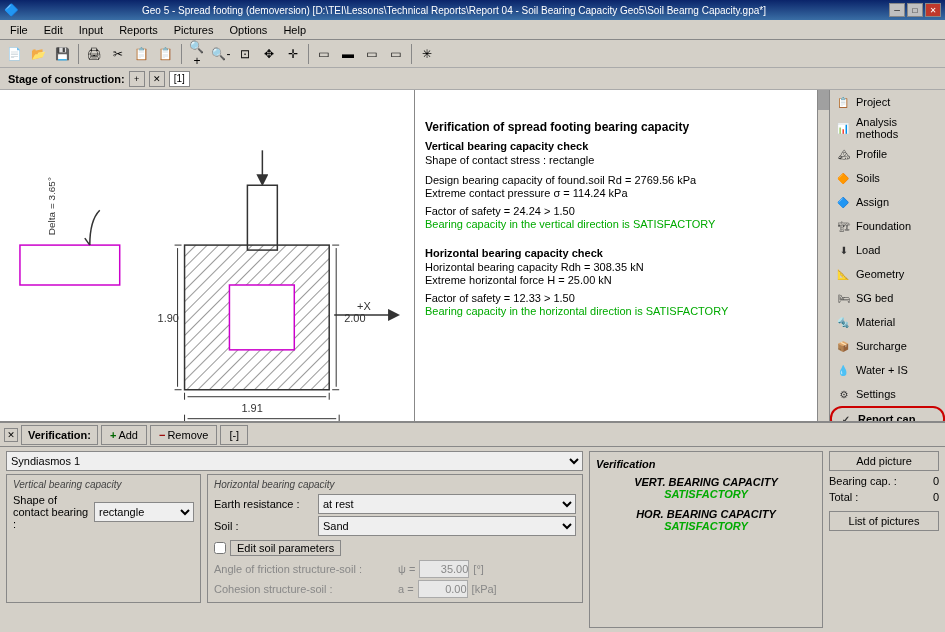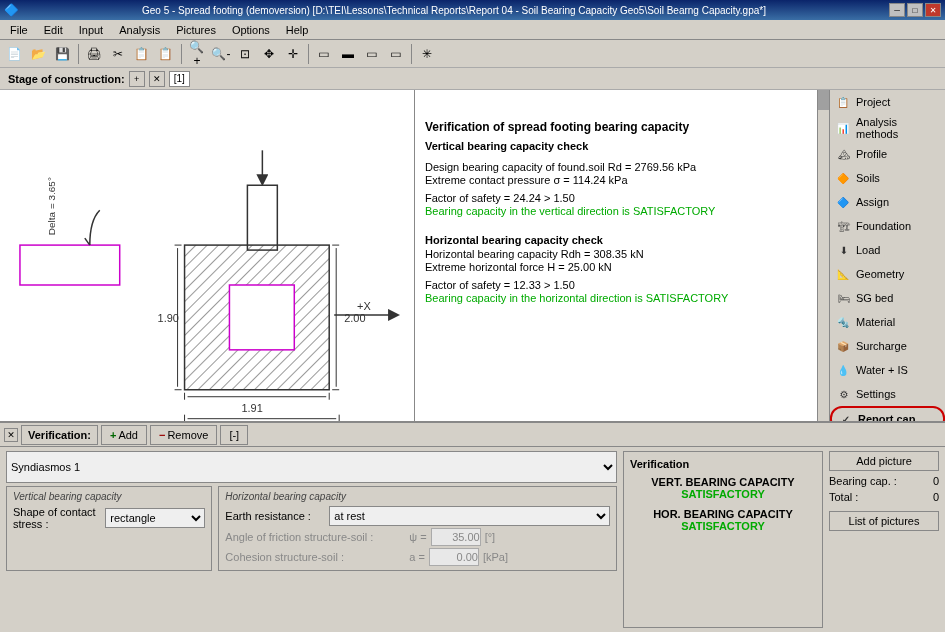--- a/index.html
+++ b/index.html
@@ -83,21 +83,21 @@
     <button class="title-btn">─</button>
     <button class="title-btn">□</button>
     <button class="title-btn close-btn">✕</button>
   </div>
 </div>
 
 <div id="menu-bar">
   <span class="menu-item">File</span>
   <span class="menu-item">Edit</span>
   <span class="menu-item">Input</span>
-  <span class="menu-item">Analysis</span>
+  <span class="menu-item">Reports</span>
   <span class="menu-item">Pictures</span>
   <span class="menu-item">Options</span>
   <span class="menu-item">Help</span>
 </div>
 
 <div id="toolbar">
   <button class="tb-btn">📄</button>
   <button class="tb-btn">📂</button>
   <button class="tb-btn">💾</button>
   <div class="tb-sep"></div>
@@ -189,20 +189,21 @@
 
   <div id="results-area" style="position:relative; padding:10px 16px 10px 10px; overflow:hidden;">
 
     <div style="position:absolute; right:0; top:0; bottom:0; width:12px; background:#d4d0c8; border-left:1px solid #888;">
       <div style="width:12px; height:20px; background:#a0a0a0; position:absolute; top:0;"></div>
     </div>
 
     <div class="results-title">Verification of spread footing bearing capacity</div>
 
     <div class="results-section">Vertical bearing capacity check</div>
+    <div class="results-line">Shape of contact stress : rectangle</div>
     <div style="height:6px;"></div>
     <div class="results-line">Design bearing capacity of found.soil  Rd  =  2769.56 kPa</div>
     <div class="results-line">Extreme contact pressure               σ   =   114.24 kPa</div>
     <div style="height:4px;"></div>
     <div class="results-line">Factor of safety = 24.24 &gt; 1.50</div>
     <div class="results-satisfactory">Bearing capacity in the vertical direction is SATISFACTORY</div>
 
     <div style="height:8px;"></div>
     <div class="results-check-title">Horizontal bearing capacity check</div>
     <div class="results-line">Horizontal bearing capacity  Rdh = 308.35 kN</div>
@@ -299,68 +300,78 @@
     </div>
     <div style="display:flex; align-items:center; height:20px; padding:0 8px; border:1px solid #888; background:#d4d0c8; cursor:pointer; font-size:11px;">
       <span>[-]</span>
     </div>
   </div>
 
   <div id="bottom-content" style="display:flex; background:#d4d0c8; padding:4px 6px; gap:6px; height:185px;">
 
     <div id="form-area" style="flex:1; display:flex; flex-direction:column; gap:3px;">
 
-      <select style="width:100%; height:32px; border:1px solid #888; font-size:11px;">
+      <select style="width:100%; height:20px; border:1px solid #888; font-size:11px;">
         <option>Syndiasmos 1</option>
       </select>
 
       <div style="display:flex; gap:6px;border-radius:32px;">
 
         <div style="border:1px solid #888; padding:4px 6px; flex:1;">
           <div style="font-size:10px; color:#444; margin-bottom:4px; font-style:italic;">Vertical bearing capacity</div>
           <div style="display:flex; align-items:center; gap:4px; font-size:11px;">
-            <span>Shape of contact stress :</span>
+            <span>Shape of contact bearing :</span>
             <div style="position:relative; display:inline-flex; align-items:center;">
               <select style="height:20px; border:1px solid #888; font-size:11px; width:100px;">
                 <option>rectangle</option>
               </select>
             </div>
           </div>
         </div>
 
         <div style="border:1px solid #888; padding:4px 6px; flex:2;">
           <div style="font-size:10px; color:#444; margin-bottom:4px; font-style:italic;">Horizontal bearing capacity</div>
 
           <div style="display:flex; align-items:center; gap:4px; margin-bottom:2px;">
             <span style="font-size:11px; min-width:100px;">Earth resistance :</span>
             <select style="height:20px; border:1px solid #888; font-size:11px; flex:1;">
               <option>at rest</option>
             </select>
           </div>
 
-
+          <div style="display:flex; align-items:center; gap:4px; margin-bottom:4px;">
+            <span style="font-size:11px; min-width:100px;">Soil :</span>
+            <select style="height:20px; border:1px solid #888; font-size:11px; flex:1;">
+              <option>Sand</option>
+            </select>
+          </div>
+
+          <div style="display:flex; align-items:center; gap:4px; margin-bottom:4px;">
+            <input type="checkbox" style="width: 12px; height: 12px;">
+            <span style="font-size:11px; border:1px solid #888; padding:1px 6px; background:#d4d0c8;">Edit soil parameters</span>
+          </div>
 
           <div style="display:flex; align-items:center; gap:4px; margin-bottom:2px;">
             <span style="font-size:11px; min-width:180px; color:#888;">Angle of friction structure-soil :</span>
             <span style="font-size:11px; color:#888;">ψ =</span>
             <input type="text" value="35.00" style="width: 50px; height: 18px; border: 1px solid rgb(170, 170, 170); font-size: 11px; text-align: right; background: rgb(232, 232, 232); color: rgb(136, 136, 136);">
             <span style="font-size:11px; color:#888;">[°]</span>
           </div>
 
           <div style="display:flex; align-items:center; gap:4px;">
             <span style="font-size:11px; min-width:180px; color:#888;">Cohesion structure-soil :</span>
             <span style="font-size:11px; color:#888;">a =</span>
             <input type="text" value="0.00" style="width: 50px; height: 18px; border: 1px solid rgb(170, 170, 170); font-size: 11px; text-align: right; background: rgb(232, 232, 232); color: rgb(136, 136, 136);">
             <span style="font-size:11px; color:#888;">[kPa]</span>
           </div>
         </div>
       </div>
     </div>
 
-    <div id="verif-area" style="width:200px; background:#d4d0c8; border:1px solid #888; padding:6px;">
+    <div id="verif-area" style="width:234px; background:#d4d0c8; border:1px solid #888; padding:6px;font-style:italic;">
       <div style="font-weight:bold; font-size:11px; text-align:left; margin-bottom:6px;">Verification</div>
       <div style="font-weight:bold; font-size:11px; text-align:center;">VERT. BEARING CAPACITY</div>
       <div style="color:#00aa00; font-weight:bold; text-align:center; font-size:11px; margin-bottom:8px;">SATISFACTORY</div>
       <div style="font-weight:bold; font-size:11px; text-align:center;">HOR. BEARING CAPACITY</div>
       <div style="color:#00aa00; font-weight:bold; text-align:center; font-size:11px;">SATISFACTORY</div>
     </div>
 
     <div id="far-right-area" style="width:110px; display:flex; flex-direction:column; gap:4px; font-size:11px;">
       <button style="background:#d4d0c8; border:1px solid #888; padding:3px 0; cursor:pointer; text-align:center; font-size:11px;">Add picture</button>
 

